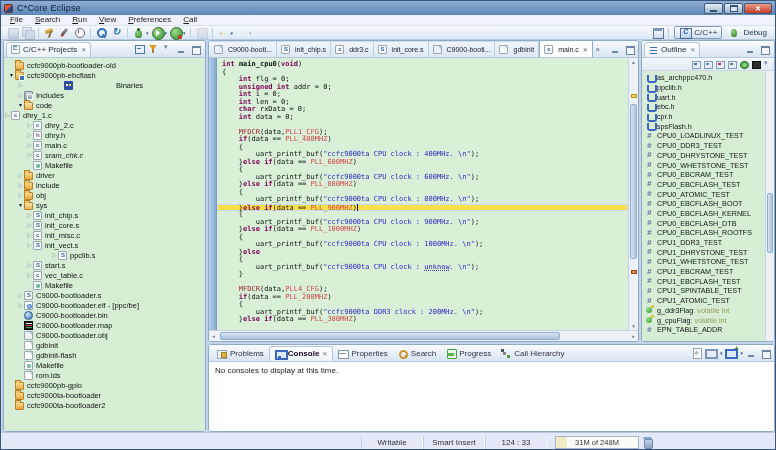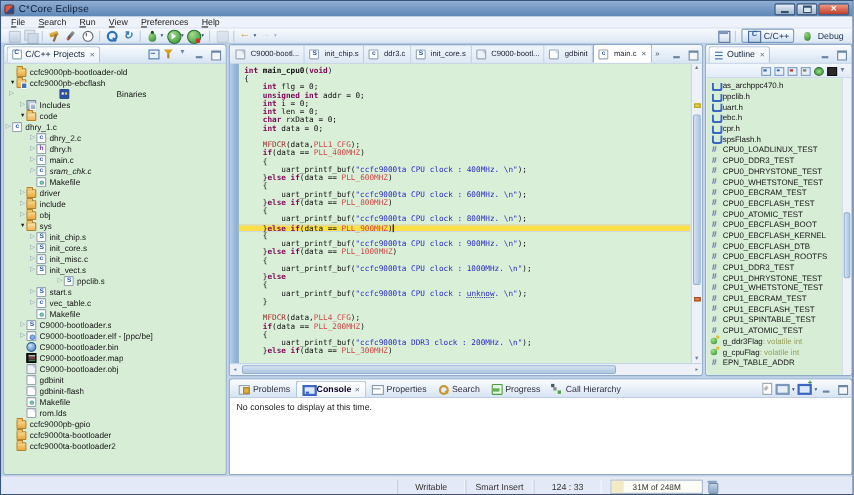--- a/index.html
+++ b/index.html
@@ -11,21 +11,21 @@
 .titlebar{position:absolute;left:0;top:0;right:0;height:14px;background:linear-gradient(#8fadd3,#5d86b6);display:flex;align-items:center;padding:0 3px;font-size:9px;color:#0d1f38}
 .app-icon{width:9px;height:9px;border-radius:2px;background:linear-gradient(135deg,#e8543c 0 45%,#2a4e8c 55% 100%);border:1px solid #5a3030;margin-right:4px;flex:none}
 .title-text{flex:1;letter-spacing:.2px}
 .win-controls{display:flex;gap:1px}
 .wbtn{width:19px;height:11px;border:1px solid #3e5a7e;border-radius:2px;background:linear-gradient(#e6eef7,#9fb4cd);display:flex;align-items:center;justify-content:center}
 .wbtn.min i{width:7px;height:2px;background:#33506f;margin-top:5px}
 .wbtn.max i{width:8px;height:7px;border:1px solid #33506f;border-top-width:2px;background:#dce6f1}
 .wbtn.close{width:28px;background:linear-gradient(#ef9a84,#c23c28);color:#fff;font-size:7px;font-weight:bold;line-height:1}
 
 
-.menubar{position:absolute;top:14px;left:0;right:0;height:11px;background:#eef3fb;border-bottom:1px solid #d9e2f0;display:flex;align-items:center;font-size:8px;color:#1c1c1c;padding-left:3px}
+.menubar{position:absolute;top:14px;left:0;right:0;height:11px;background:#eef3fb;border-bottom:1px solid #d9e2f0;display:flex;font-size:8px;color:#1c1c1c;padding-left:3px}
 .menu-item{padding:0 6px;display:inline-block}
 .menu-item::first-letter{text-decoration:underline}
 
 
 .toolbar{position:absolute;top:25px;left:0;right:0;height:14px;background:linear-gradient(#f7fafd,#dce7f4);border-bottom:1px solid #b7c9df;display:flex;align-items:center;padding:0 4px}
 #toolbar-icons{display:flex;align-items:center;height:100%}
 .tb-sep{width:1px;height:10px;background:#bccee2;margin:0 3px}
 .tbtn{display:flex;align-items:center;padding:0 1px;height:13px}
 .tbtn.dis{opacity:.4}
 .dd{font-size:5px;color:#35527a;margin-left:1px}
@@ -226,21 +226,21 @@
       <span class="wbtn close">✕</span>
     </span>
   </div>
 
   <div class="menubar" id="menubar">
       <span class="menu-item">File</span>
       <span class="menu-item">Search</span>
       <span class="menu-item">Run</span>
       <span class="menu-item">View</span>
       <span class="menu-item">Preferences</span>
-      <span class="menu-item">Help</span>
+      <span class="menu-item">Call</span>
     </div>
 
   <div class="toolbar">
     <span id="toolbar-icons">
         <span class="tbtn dis">
           <i class="tbi tbi-save"></i>
         </span>
         <span class="tbtn dis">
           <i class="tbi tbi-save-all"></i>
         </span>
@@ -323,21 +323,21 @@
         <div class="trow" style="padding-left: 4px;">
           <span class="arrow"></span>
           <i class="fic fic-folder"></i>
           <span class="tlabel">ccfc9000pb-bootloader-old</span>
         </div>
         <div class="trow" style="padding-left: 4px;">
           <span class="arrow exp">▾</span>
           <i class="fic fic-project"></i>
           <span class="tlabel">ccfc9000pb-ebcflash</span>
         </div>
-        <div class="trow" style="padding-left: 3px; gap: 40px;">
+        <div class="trow" style="padding-left: 13px; gap: 40px;">
           <span class="arrow">▷</span>
           <i class="fic fic-binaries"></i>
           <span class="tlabel">Binaries</span>
         </div>
         <div class="trow" style="padding-left: 13px;">
           <span class="arrow">▷</span>
           <i class="fic fic-includes"></i>
           <span class="tlabel">Includes</span>
         </div>
         <div class="trow" style="padding-left: 13px;">

